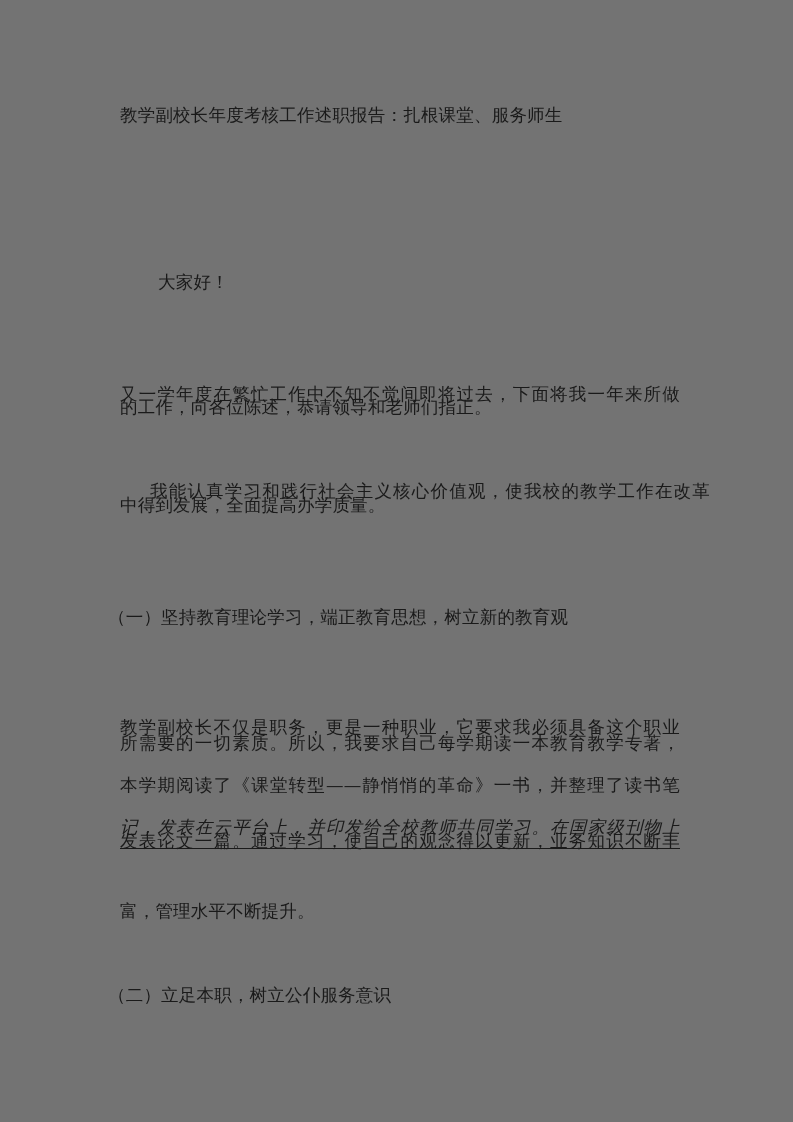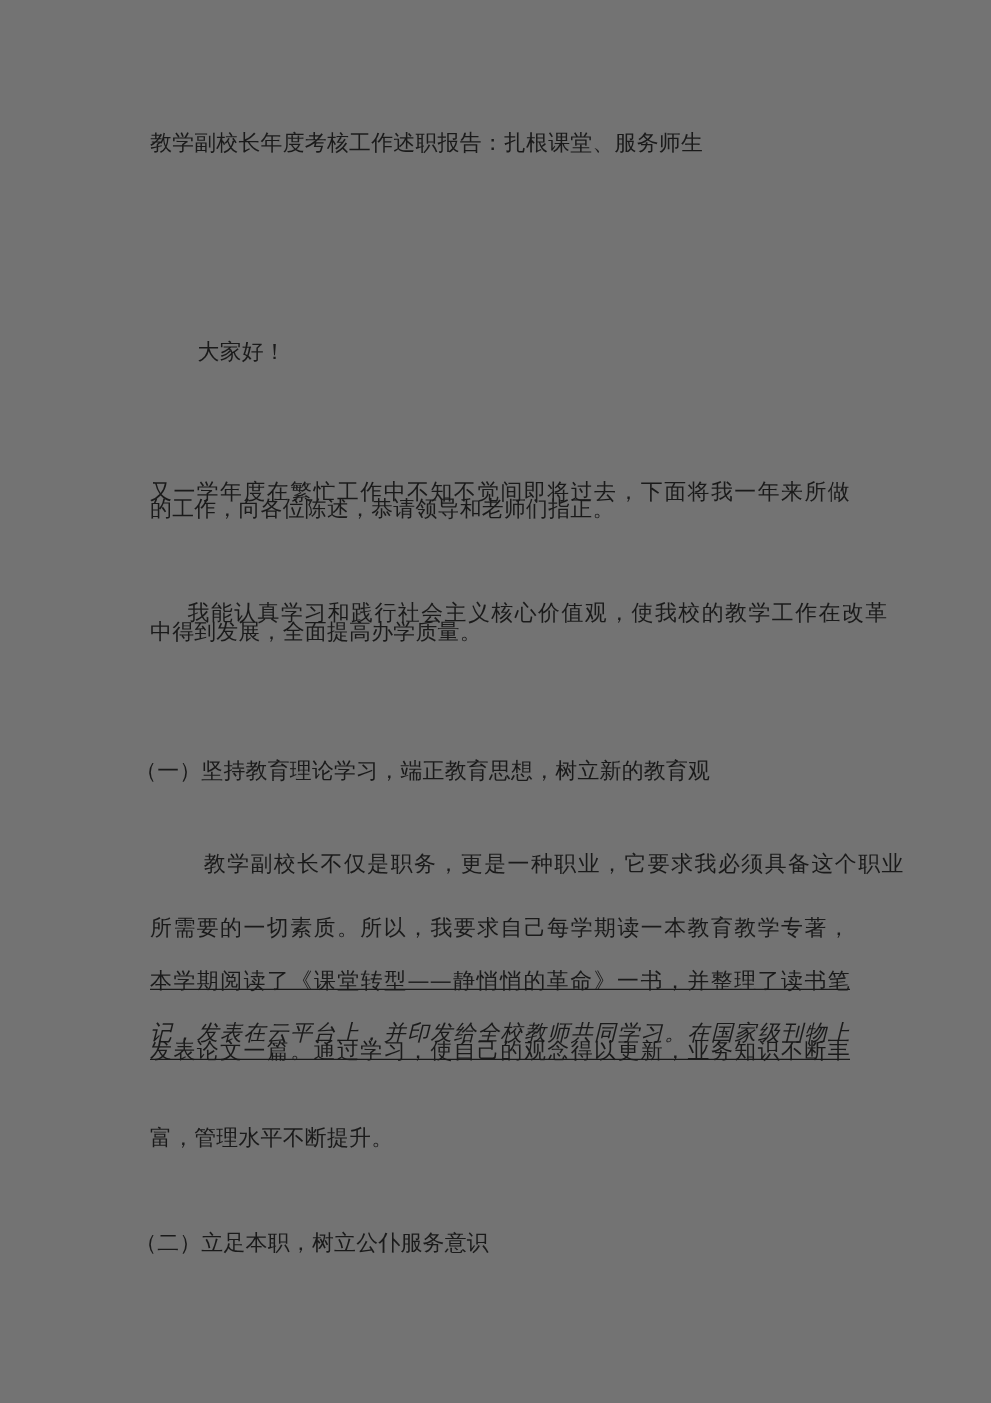--- a/index.html
+++ b/index.html
@@ -53,23 +53,23 @@
   </div>
 
   <div>
     <div class="line justify" style="top:480px;margin-left:30px;">我能认真学习和践行社会主义核心价值观，使我校的教学工作在改革</div>
     <div class="line" style="top:494px;font-family:Liberation Serif, serif;">中得到发展，全面提高办学质量。</div>
   </div>
 
   <div class="line heading-indent" style="top:606px;">（一）坚持教育理论学习，端正教育思想，树立新的教育观</div>
 
   <div>
-    <div class="line justify" style="top:681px;margin-left:43px;">教学副校长不仅是职务，更是一种职业，它要求我必须具备这个职业</div>
+    <div class="line justify" style="top:716px;">教学副校长不仅是职务，更是一种职业，它要求我必须具备这个职业</div>
     <div class="line justify" style="top:732px;">所需要的一切素质。所以，我要求自己每学期读一本教育教学专著，</div>
-    <div class="line justify" style="top:774px;text-decoration:underline;">本学期阅读了《课堂转型——静悄悄的革命》一书，并整理了读书笔</div>
+    <div class="line justify" style="top:774px;">本学期阅读了《课堂转型——静悄悄的革命》一书，并整理了读书笔</div>
     <div class="line justify" style="top:816px;font-style:italic;">记，发表在云平台上，并印发给全校教师共同学习。在国家级刊物上</div>
     <div class="line justify" style="top:830px;text-decoration:underline;">发表论文一篇。通过学习，使自己的观念得以更新，业务知识不断丰</div>
     <div class="line" style="top:900px;">富，管理水平不断提升。</div>
   </div>
 
   <div class="line heading-indent" style="top:984px;">（二）立足本职，树立公仆服务意识</div>
 
 </div>
 
 </body></html>

